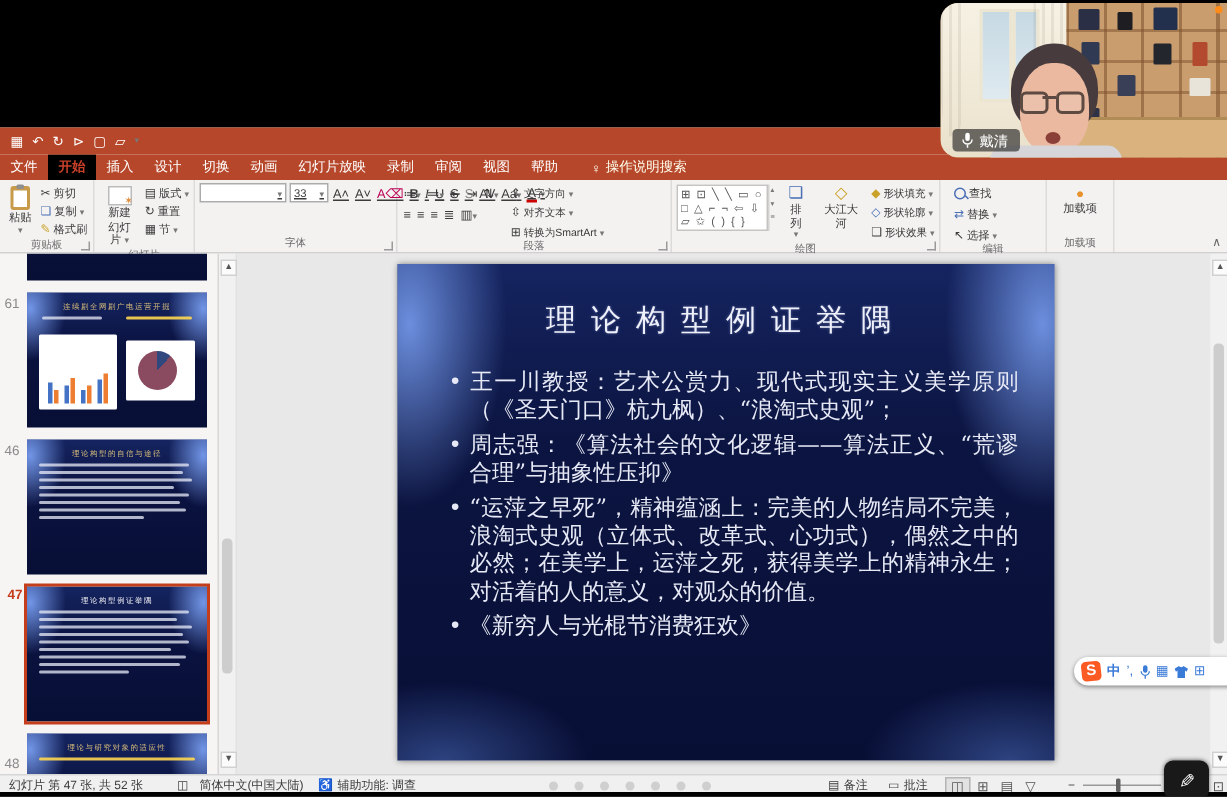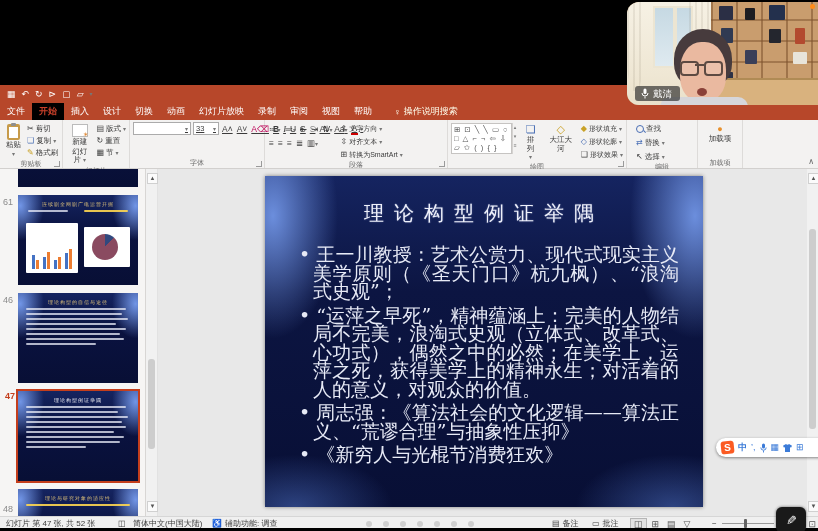--- a/index.html
+++ b/index.html
@@ -67,21 +67,21 @@
   
   #slide{position:absolute;left:107px;top:7px;width:438px;height:331px;overflow:hidden;
     box-shadow:0 0 4px rgba(0,0,0,.45);
     background:radial-gradient(90px 170px at 8px 40px,rgba(130,170,255,.8),rgba(130,170,255,0) 72%),
                radial-gradient(90px 170px at 430px 40px,rgba(130,170,255,.8),rgba(130,170,255,0) 72%),
                radial-gradient(130px 70px at 30px 331px,rgba(90,130,220,.45),rgba(90,130,220,0) 75%),
                radial-gradient(130px 70px at 408px 331px,rgba(90,130,220,.45),rgba(90,130,220,0) 75%),
                linear-gradient(180deg,#152460 0%,#0c1542 35%,#080f35 100%);}
   #slide-title{margin-top:24px;text-align:center;font-size:20px;letter-spacing:10px;color:#eef0fa;
     font-family:"DejaVu Serif",serif;text-shadow:0 0 2px rgba(200,210,255,.4);white-space:nowrap;}
-  #slide-body{margin:18px 24px 0 34px;font-size:19px;line-height:18.5px;color:#e7eaf6;
+  #slide-body{margin:18px 24px 0 34px;font-size:15px;line-height:18.5px;color:#e7eaf6;
     font-family:"DejaVu Serif",serif;text-align:justify;}
   .bullet{padding-left:14px;text-indent:-14px;margin-bottom:5px;}
   .bullet:before{content:"• ";}
   
   #statusbar{position:relative;height:13px;background:#f0f0f0;border-top:1px solid #d6d6d6;font-size:8px;color:#3c3c3c;}
   #statusbar .abs{position:absolute;top:0;height:13px;display:flex;align-items:center;gap:3px;white-space:nowrap;}
   .sdot{width:6px;height:6px;border-radius:50%;background:#cfcfcf;}
   .viewic{font-size:9px;color:#555;padding:0 3px;}
   .viewic.sel{border:1px solid #b5b5b5;background:#e2e2e2;}
   #zoomtrack{width:52px;height:1px;background:#9a9a9a;position:relative;}
@@ -431,22 +431,22 @@
         <div class="sb-arrow" style="top:4px;">▲</div>
         <div class="sb-thumb" style="top:190px;height:90px;"></div>
         <div class="sb-arrow" style="bottom:4px;">▼</div>
       </div>
 
       <div id="edit-area">
         <div id="slide">
           <div id="slide-title">理论构型例证举隅</div>
           <div id="slide-body">
             <div class="bullet">王一川教授：艺术公赏力、现代式现实主义美学原则（《圣天门口》杭九枫）、“浪淘式史观”；</div>
+            <div class="bullet">周志强：《算法社会的文化逻辑——算法正义、“荒谬合理”与抽象性压抑》</div>
             <div class="bullet">“运萍之早死”，精神蕴涵上：完美的人物结局不完美，浪淘式史观（立体式、改革式、心功式），偶然之中的必然；在美学上，运萍之死，获得美学上的精神永生；对活着的人的意义，对观众的价值。</div>
-            <div class="bullet">周志强：《算法社会的文化逻辑——算法正义、“荒谬合理”与抽象性压抑》</div>
             <div class="bullet">《新穷人与光棍节消费狂欢》</div>
           </div>
         </div>
       </div>
 
       <div id="edit-sb">
         <div class="sb-arrow" style="top:4px;">▲</div>
         <div class="sb-thumb" style="top:60px;height:200px;"></div>
         <div class="sb-arrow" style="bottom:4px;">▼</div>
       </div>

